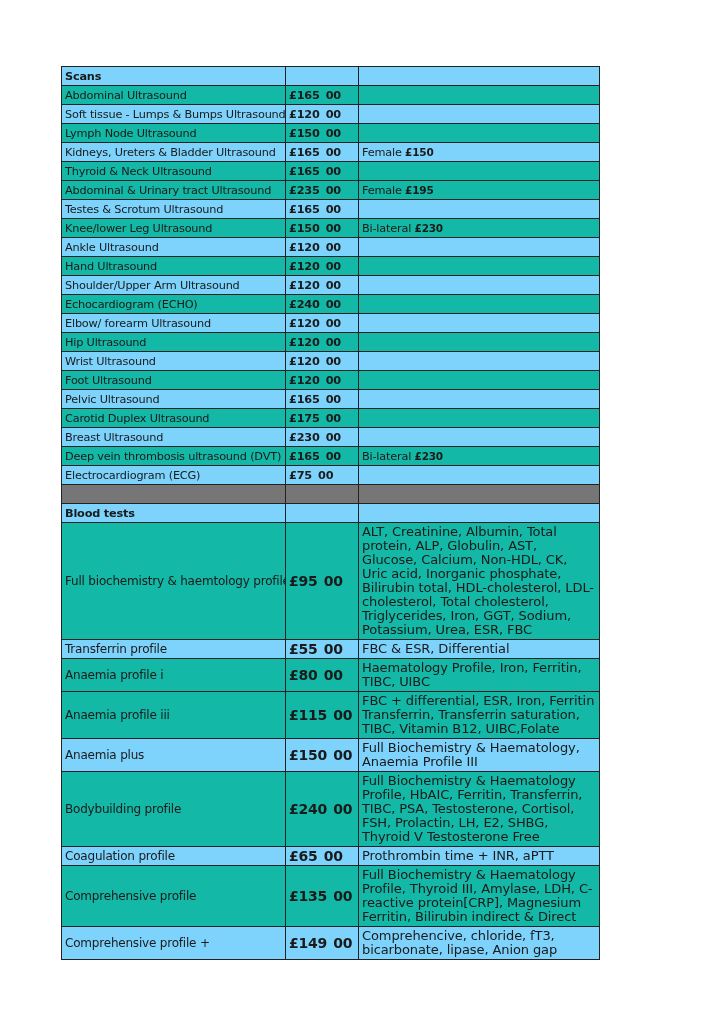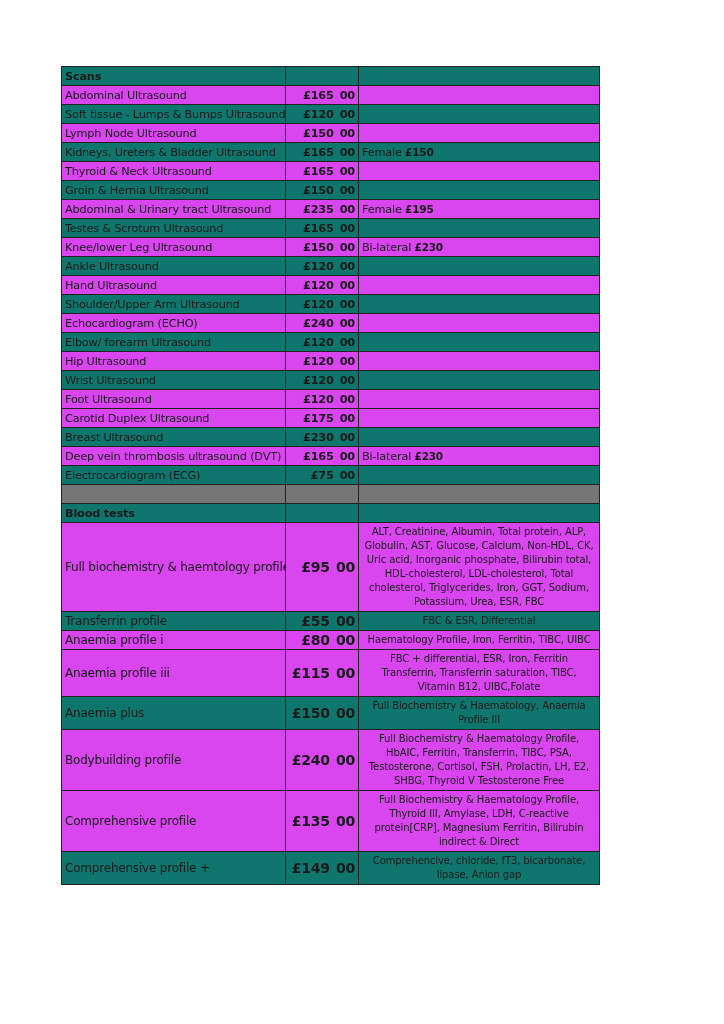--- a/index.html
+++ b/index.html
@@ -5,33 +5,33 @@
     html, body { margin: 0; padding: 0; background: #ffffff; }
     body { width: 724px; height: 1024px; position: relative; overflow: hidden;
            font-family: "DejaVu Sans", "Liberation Sans", sans-serif; color: #1a1a1a; }
     table.price { position: absolute; left: 61px; top: 66px; width: 538px;
                   border-collapse: collapse; table-layout: fixed; }
     table.price col.c1 { width: 224px; }
     table.price col.c2 { width: 73px; }
     table.price col.c3 { width: 241px; }
     table.price td { border: 1.5px solid #222; padding: 0 3px; vertical-align: middle;
                      overflow: hidden; white-space: nowrap; }
-    tr.grey td { background: #0f766e; }
-    tr.white td { background: #d946ef; }
+    tr.grey td { background: #7dd3fc; }
+    tr.white td { background: #14b8a6; }
     tr.dark td { background: #767676; height: 18px; }
     tr.scan td { height: 18px; font-size: 11.3px; letter-spacing: -0.2px; }
     tr.head td { height: 18px; font-size: 11.3px; font-weight: bold; letter-spacing: -0.2px; }
-    td.price-cell { text-align: right; font-weight: bold; font-size: 11px; }
+    td.price-cell { text-align: left; font-weight: bold; font-size: 11px; }
     td.price-cell .pence { margin-left: 6px; }
     td.note { font-size: 10px; letter-spacing: -0.3px; }
     td.note b { font-weight: bold; font-size: 10.5px; }
     tr.blood td { font-size: 12px; letter-spacing: -0.2px; }
     tr.blood td.price-cell { font-size: 14px; }
-    tr.blood td.details { font-size: 10px; line-height: 14px; white-space: normal;
-                          letter-spacing: -0.1px; padding: 2px 3px; text-align: center; }
+    tr.blood td.details { font-size: 13px; line-height: 14px; white-space: normal;
+                          letter-spacing: -0.1px; padding: 2px 3px; }
   </style>
 </head>
 <body>
 
 <table class="price">
   <colgroup>
       <col class="c1">
       <col class="c2">
       <col class="c3">
     </colgroup>
@@ -59,25 +59,20 @@
       <tr class="grey scan">
         <td>Kidneys, Ureters &amp; Bladder Ultrasound</td>
         <td class="price-cell"><span>£165</span><span class="pence">00</span></td>
         <td class="note"><span>Female</span> <b>£150</b></td>
       </tr>
       <tr class="white scan">
         <td>Thyroid &amp; Neck Ultrasound</td>
         <td class="price-cell"><span>£165</span><span class="pence">00</span></td>
         <td class="note"></td>
       </tr>
-      <tr class="grey scan">
-        <td>Groin &amp; Hernia Ultrasound</td>
-        <td class="price-cell"><span>£150</span><span class="pence">00</span></td>
-        <td class="note"></td>
-      </tr>
       <tr class="white scan">
         <td>Abdominal &amp; Urinary tract Ultrasound</td>
         <td class="price-cell"><span>£235</span><span class="pence">00</span></td>
         <td class="note"><span>Female</span> <b>£195</b></td>
       </tr>
       <tr class="grey scan">
         <td>Testes &amp; Scrotum Ultrasound</td>
         <td class="price-cell"><span>£165</span><span class="pence">00</span></td>
         <td class="note"></td>
       </tr>
@@ -119,20 +114,25 @@
       <tr class="grey scan">
         <td>Wrist Ultrasound</td>
         <td class="price-cell"><span>£120</span><span class="pence">00</span></td>
         <td class="note"></td>
       </tr>
       <tr class="white scan">
         <td>Foot Ultrasound</td>
         <td class="price-cell"><span>£120</span><span class="pence">00</span></td>
         <td class="note"></td>
       </tr>
+      <tr class="grey scan">
+        <td>Pelvic Ultrasound</td>
+        <td class="price-cell"><span>£165</span><span class="pence">00</span></td>
+        <td class="note"></td>
+      </tr>
       <tr class="white scan">
         <td>Carotid Duplex Ultrasound</td>
         <td class="price-cell"><span>£175</span><span class="pence">00</span></td>
         <td class="note"></td>
       </tr>
       <tr class="grey scan">
         <td>Breast Ultrasound</td>
         <td class="price-cell"><span>£230</span><span class="pence">00</span></td>
         <td class="note"></td>
       </tr>
@@ -178,20 +178,25 @@
       </tr>
       <tr class="grey blood">
         <td style="height: 18px;">Anaemia plus</td>
         <td class="price-cell"><span>£150</span><span class="pence">00</span></td>
         <td class="details">Full Biochemistry &amp; Haematology, Anaemia Profile III</td>
       </tr>
       <tr class="white blood">
         <td style="height: 54px;">Bodybuilding profile</td>
         <td class="price-cell"><span>£240</span><span class="pence">00</span></td>
         <td class="details">Full Biochemistry &amp; Haematology Profile, HbAIC, Ferritin, Transferrin, TIBC, PSA, Testosterone, Cortisol, FSH, Prolactin, LH, E2, SHBG, Thyroid V Testosterone Free</td>
+      </tr>
+      <tr class="grey blood">
+        <td style="height: 18px;">Coagulation profile</td>
+        <td class="price-cell"><span>£65</span><span class="pence">00</span></td>
+        <td class="details">Prothrombin time + INR, aPTT</td>
       </tr>
       <tr class="white blood">
         <td style="height: 51px; margin-left: 48px;">Comprehensive profile</td>
         <td class="price-cell"><span>£135</span><span class="pence">00</span></td>
         <td class="details">Full Biochemistry &amp; Haematology Profile, Thyroid III, Amylase, LDH, C-reactive protein[CRP], Magnesium Ferritin, Bilirubin indirect &amp; Direct</td>
       </tr>
       <tr class="grey blood">
         <td style="height: 27px;">Comprehensive profile +</td>
         <td class="price-cell"><span>£149</span><span class="pence">00</span></td>
         <td class="details">Comprehencive, chloride, fT3, bicarbonate, lipase, Anion gap</td>

